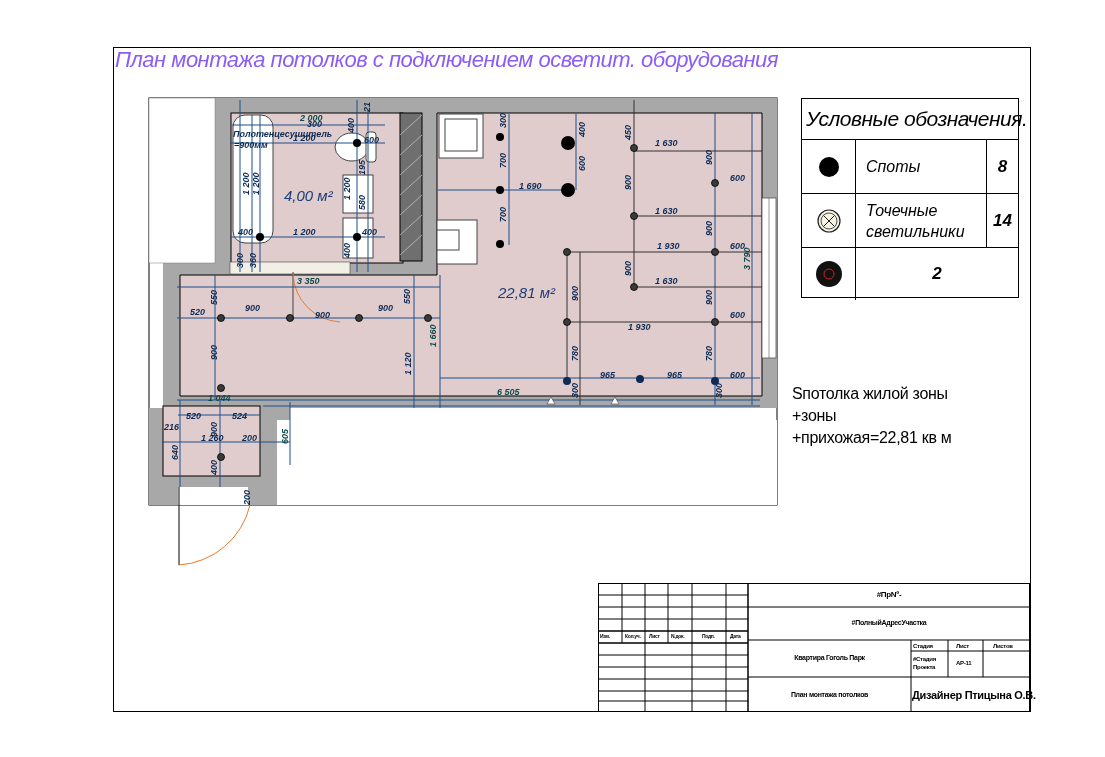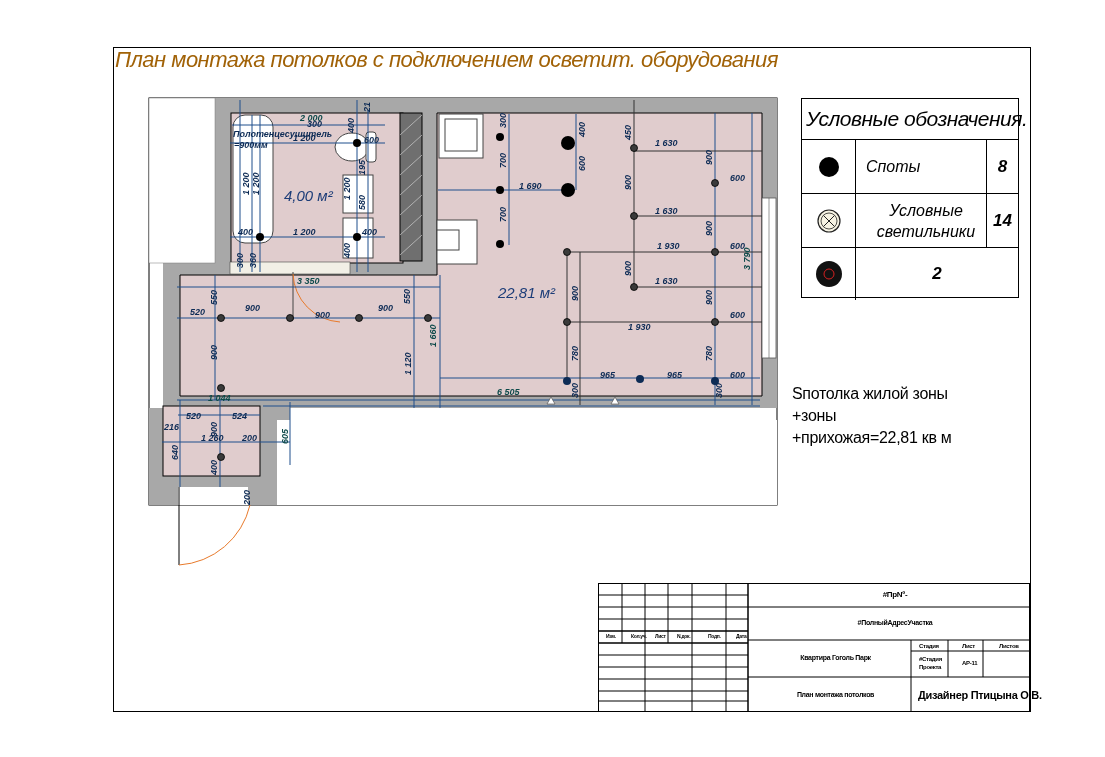--- a/index.html
+++ b/index.html
@@ -1,33 +1,33 @@
 <!DOCTYPE html>
 <html><head>
 <meta charset="utf-8">
 <style>
   html,body{margin:0;padding:0;background:#fff;}
   body{width:1105px;height:757px;position:relative;overflow:hidden;font-family:"Liberation Sans",sans-serif;}
   .sheet{position:absolute;left:113px;top:47px;width:918px;height:665px;border:1px solid #000;box-sizing:border-box;}
-  .title{position:absolute;left:115px;top:47px;font-size:22px;font-style:italic;color:#a16207;letter-spacing:-0.5px;white-space:nowrap;}
+  .title{position:absolute;left:115px;top:47px;font-size:22px;font-style:italic;color:#8b5cf6;letter-spacing:-0.5px;white-space:nowrap;}
   svg.plan{position:absolute;left:0;top:0;}
   .dim{font-family:"Liberation Sans",sans-serif;font-size:9px;font-style:italic;font-weight:bold;fill:#0d2b55;}
   .dimg{font-family:"Liberation Sans",sans-serif;font-size:9px;font-style:italic;fill:#0d4a4a;}
   .area{font-family:"Liberation Sans",sans-serif;font-size:15px;font-style:italic;fill:#1d3d78;}
   .legend{position:absolute;left:801px;top:98px;width:218px;height:200px;border:1px solid #000;box-sizing:border-box;background:#fff;}
   .legend .hdr{height:40px;border-bottom:1px solid #000;display:flex;align-items:center;padding-left:4px;font-size:21px;font-style:italic;letter-spacing:-0.5px;white-space:nowrap;}
-  .legend .row{height:53px;display:flex;border-bottom:1px solid #000;text-align:center;}
+  .legend .row{height:53px;display:flex;border-bottom:1px solid #000;}
   .legend .row:last-child{border-bottom:none;height:52px;}
   .legend .sym{width:53px;border-right:1px solid #000;display:flex;align-items:center;justify-content:center;}
   .legend .lbl{width:131px;border-right:1px solid #000;display:flex;align-items:center;padding-left:10px;font-size:16px;font-style:italic;line-height:21px;box-sizing:border-box;}
   .legend .cnt{flex:1;display:flex;align-items:center;justify-content:center;font-size:17px;font-style:italic;font-weight:bold;}
   .notes{position:absolute;left:792px;top:383px;font-size:16px;line-height:22px;letter-spacing:-0.3px;}
   .notes p{margin:0;}
   .stamp{position:absolute;left:598px;top:583px;width:432px;height:129px;}
-  .tb{position:absolute;font-size:7px;font-weight:bold;letter-spacing:-0.3px;margin-left:6px;}
+  .tb{position:absolute;font-size:7px;font-weight:bold;letter-spacing:-0.3px;}
 </style>
 </head>
 <body>
 
 <div class="sheet"></div>
 <div class="title">План монтажа потолков с подключением осветит. оборудования</div>
 
 <svg class="plan" width="1105" height="757">
 
   <rect x="149" y="98" width="628" height="407" fill="#fff" stroke="#000" stroke-width="1"></rect>
@@ -256,21 +256,21 @@
   </div>
   <div class="row">
     <div class="sym">
         <svg width="26" height="26">
           <circle cx="13" cy="13" r="11" fill="#f6f3e3" stroke="#222" stroke-width="1.2"></circle>
           <circle cx="13" cy="13" r="8" fill="none" stroke="#222" stroke-width="0.8"></circle>
           <line x1="7.5" y1="7.5" x2="18.5" y2="18.5" stroke="#222" stroke-width="1"></line>
           <line x1="18.5" y1="7.5" x2="7.5" y2="18.5" stroke="#222" stroke-width="1"></line>
         </svg>
       </div>
-    <div class="lbl">Условные светильники</div>
+    <div class="lbl">Точечные светильники</div>
     <div class="cnt">14</div>
   </div>
   <div class="row">
     <div class="sym">
         <svg width="30" height="30">
           <circle cx="15" cy="15" r="13" fill="#111"></circle>
           <circle cx="15" cy="15" r="5" fill="none" stroke="#d42020" stroke-width="1"></circle>
         </svg>
       </div>
     <div class="cnt">2</div>

